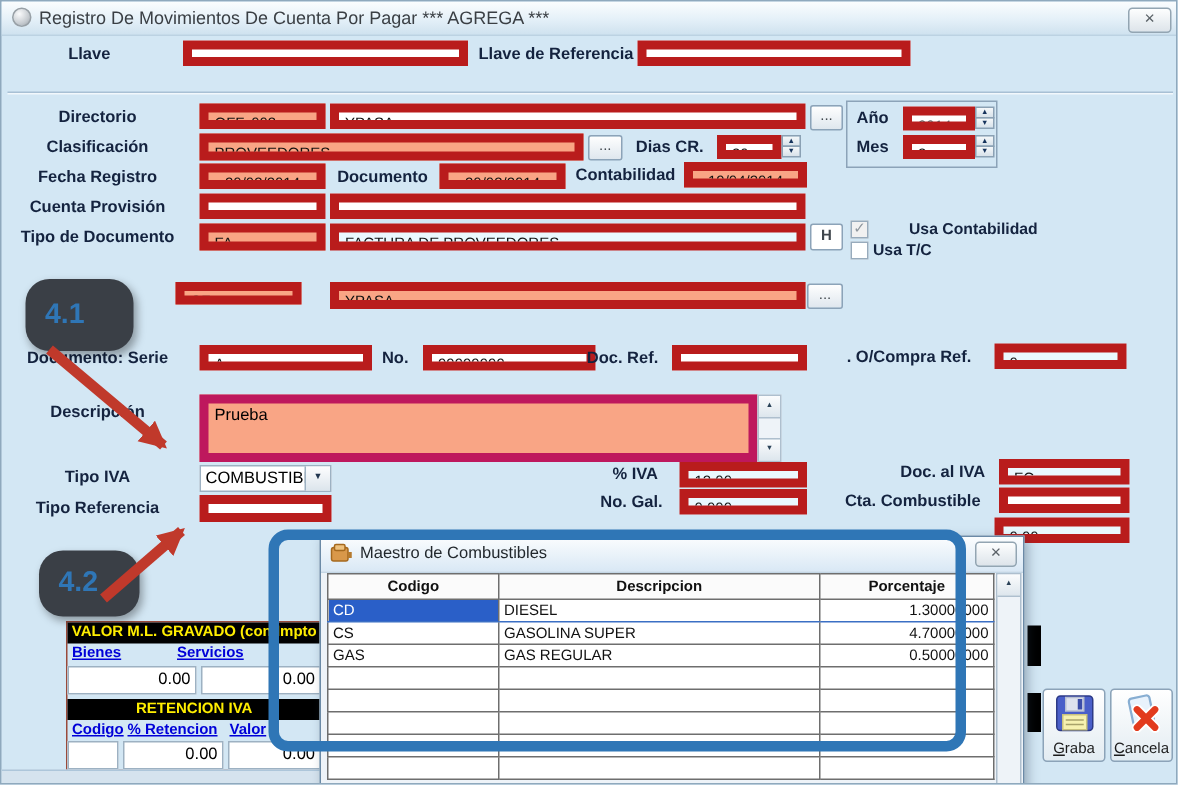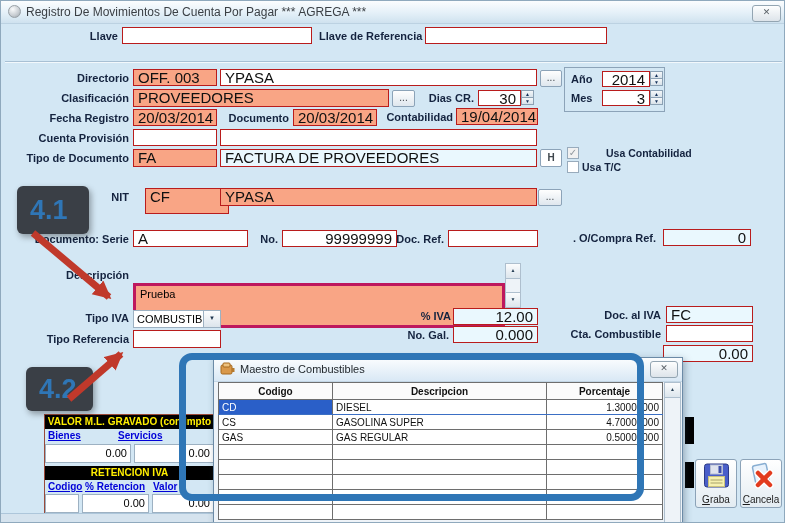--- a/index.html
+++ b/index.html
@@ -9,26 +9,26 @@
   
   .titlebar{position:absolute;left:0;top:0;width:785px;height:22px;
     background:linear-gradient(#fbfdfe,#e4f0f8 55%,#cfe2ef);border-bottom:1px solid #bcd2e2;}
   .title-icon{position:absolute;left:7px;top:4px;width:13px;height:13px;border-radius:50%;
     background:radial-gradient(circle at 35% 30%,#fafbfc,#c7ccd1 60%,#9aa2a8);border:1px solid #98a0a6;box-sizing:border-box;}
   .title-text{position:absolute;left:25px;top:4px;font-size:12px;color:#3a3f44;white-space:nowrap;}
   .win-close{position:absolute;left:751px;top:4px;width:27px;height:15px;border:1px solid #93a5b2;border-radius:3px;
     background:linear-gradient(#fdfefe,#dde4ea);font-size:9px;font-weight:bold;color:#5a6167;text-align:center;line-height:13px;cursor:default;}
 
   .lbl{position:absolute;font-weight:bold;color:#14233f;font-size:11px;white-space:nowrap;}
-  .lbl.r{text-align:right;}
-  .fld{position:absolute;border:1px solid #b91c1c;background:#fff;font-size:15px;line-height:15px;color:#101010;
+  .lbl.r{text-align:center;}
+  .fld{position:absolute;border:6px solid #b91c1c;background:#fff;font-size:10px;line-height:15px;color:#101010;
     padding:0 4px;height:17px;box-sizing:border-box;white-space:nowrap;overflow:hidden;}
   .salmon{background:#f9a585;}
   .azure{background:#eaf8fe;}
-  .rt{text-align:right;}
+  .rt{text-align:left;}
   .ctr{text-align:center;}
   .sbtn{position:absolute;border:1px solid #8ca3b8;border-radius:2px;background:linear-gradient(#fefefe,#dfe7ee);
     font-size:10px;text-align:center;color:#40474d;line-height:14px;box-sizing:border-box;}
   .groove{position:absolute;border-top:1px solid #a8c0d4;border-bottom:1px solid #f2f8fc;height:0;}
 
   .spin{position:absolute;width:13px;box-sizing:border-box;}
   .spin div{height:8px;border:1px solid #8ba1b4;box-sizing:border-box;background:linear-gradient(#f5f8fa,#d8e2ea);
     font-size:5px;line-height:6px;text-align:center;color:#16335c;}
   .spin div+div{margin-top:-1px;}
 
@@ -36,22 +36,22 @@
   .cb.dis{background:#f1f1f1;}
   .cb-lbl{position:absolute;font-size:10.5px;font-weight:bold;color:#14233f;white-space:nowrap;}
 
   .groupbox{position:absolute;border:1px solid #8ca3b8;background:transparent;}
 
   .combo{position:absolute;left:132px;top:309px;width:88px;height:18px;border:1px solid #9db1c2;background:#fff;box-sizing:border-box;}
   .combo .val{position:absolute;left:3px;top:1px;width:67px;font-size:11px;line-height:14px;overflow:hidden;white-space:nowrap;}
   .combo .drop{position:absolute;right:0;top:0;width:16px;height:16px;background:linear-gradient(#fdfdfe,#dce5ec);
     border-left:1px solid #9db1c2;font-size:6px;line-height:15px;text-align:center;color:#21364f;}
 
-  .ta{position:absolute;left:132px;top:262px;width:372px;height:45px;border:3px solid #be185d;background:#f9a585;
-    font-size:11px;padding:2px 4px;box-sizing:border-box;margin-top:20px;}
+  .ta{position:absolute;left:132px;top:262px;width:372px;height:45px;border:6px solid #be185d;background:#f9a585;
+    font-size:11px;padding:2px 4px;box-sizing:border-box;}
   .vsb{position:absolute;background:#eef3f8;border:1px solid #aebfce;box-sizing:border-box;}
   .vsb .arr{height:14px;background:linear-gradient(#fbfcfd,#dde6ed);border-bottom:1px solid #aebfce;
     font-size:5px;line-height:13px;text-align:center;color:#2a4258;}
   .vsb .arr.bot{position:absolute;bottom:0;left:0;right:0;border-top:1px solid #aebfce;border-bottom:none;}
 
   .redbox{position:absolute;left:43px;top:413px;width:171px;height:100px;border:1px solid #9a4a3a;box-sizing:border-box;}
   .bhdr{position:absolute;background:#000;color:#ffee00;font-size:10px;font-weight:bold;text-align:center;line-height:14px;white-space:nowrap;overflow:hidden;}
   .lnk{position:absolute;color:#0000d8;font-size:10px;font-weight:bold;text-decoration:underline;white-space:nowrap;cursor:pointer;}
   .nfld{position:absolute;border:1px solid #9db1c2;background:#fff;font-size:11px;line-height:17px;text-align:right;
     padding:0 3px;height:19px;box-sizing:border-box;overflow:hidden;}
@@ -75,21 +75,21 @@
   
   .abtn{position:absolute;width:42px;height:49px;border:1px solid #8ca3b8;border-radius:3px;
     background:linear-gradient(#ffffff,#e3ecf2);text-align:center;font-size:10px;color:#1c1c1c;box-sizing:border-box;}
   .abtn .cap{position:absolute;bottom:2px;left:0;right:0;}
   .abtn .cap .ini{text-decoration:underline;}
   .abtn svg{margin-top:2px;}
 
   
   .blue-rect{position:absolute;left:178px;top:352px;width:465px;height:148px;border:7px solid #2f76b6;
     border-radius:13px;box-sizing:border-box;z-index:20;pointer-events:none;}
-  .step{position:absolute;background:#3a3f46;color:#2f76b6;font-size:27px;font-weight:bold;border-radius:6px;
+  .step{position:absolute;background:#3a3f46;color:#2f76b6;font-size:19px;font-weight:bold;border-radius:16px;
     z-index:21;box-shadow:2px 3px 6px rgba(0,0,0,.35);line-height:48px;padding-left:13px;box-sizing:border-box;}
   #arrows{position:absolute;left:0;top:0;z-index:22;pointer-events:none;}
   .strip{position:absolute;left:0;top:512px;width:213px;height:11px;background:#d5e3ee;border-top:1px solid #adc6da;}
 </style>
 </head>
 <body>
 
 <div id="stage">
 
   <div class="titlebar">
@@ -148,21 +148,21 @@
   <div class="lbl r" style="left:0;top:151px;width:128px;">Tipo de Documento</div>
   <div class="fld salmon" style="left:132px;top:148px;width:84px;height:18px;">FA</div>
   <div class="fld azure" style="left:219px;top:148px;width:317px;height:18px;">FACTURA DE PROVEEDORES</div>
   <div class="sbtn" style="left:539px;top:148px;width:22px;height:18px;font-weight:bold;line-height:16px;background:#fff;">H</div>
   <div class="cb dis" style="left:566px;top:146px;">✓</div>
   <div class="cb-lbl" style="left:605px;top:146px;">Usa Contabilidad</div>
   <div class="cb" style="left:566px;top:160px;"></div>
   <div class="cb-lbl" style="left:581px;top:160px;">Usa T/C</div>
 
   <div class="lbl r" style="left:0;top:190px;width:128px;">NIT</div>
-  <div class="fld salmon" style="left:144px;top:187px;width:84px;height:26px;">CF</div>
+  <div class="fld salmon" style="left:116px;top:187px;width:84px;height:15px;">CF</div>
   <div class="fld salmon" style="left:219px;top:187px;width:317px;height:18px;">YPASA</div>
   <div class="sbtn" style="left:537px;top:188px;width:24px;height:17px;">...</div>
 
   <div class="lbl r" style="left:0;top:232px;width:128px;">Documento: Serie</div>
   <div class="fld" style="left:132px;top:229px;width:115px;">A</div>
   <div class="lbl r" style="left:248px;top:232px;width:29px;">No.</div>
   <div class="fld rt" style="left:281px;top:229px;width:115px;">99999999</div>
   <div class="lbl r" style="left:385px;top:232px;width:58px;">Doc. Ref.</div>
   <div class="fld" style="left:447px;top:229px;width:90px;"></div>
   <div class="lbl r" style="left:555px;top:231px;width:100px;">. O/Compra Ref.</div>

